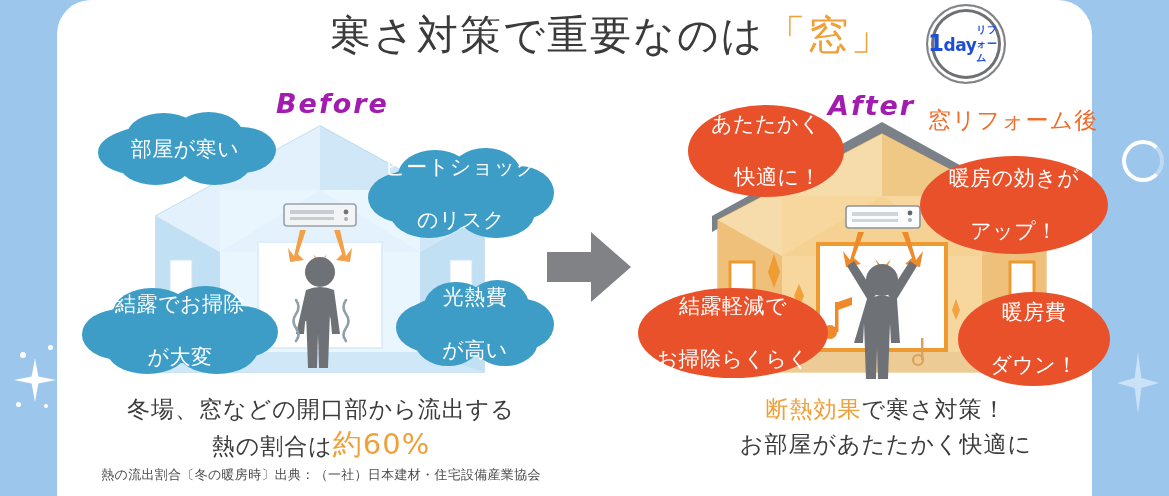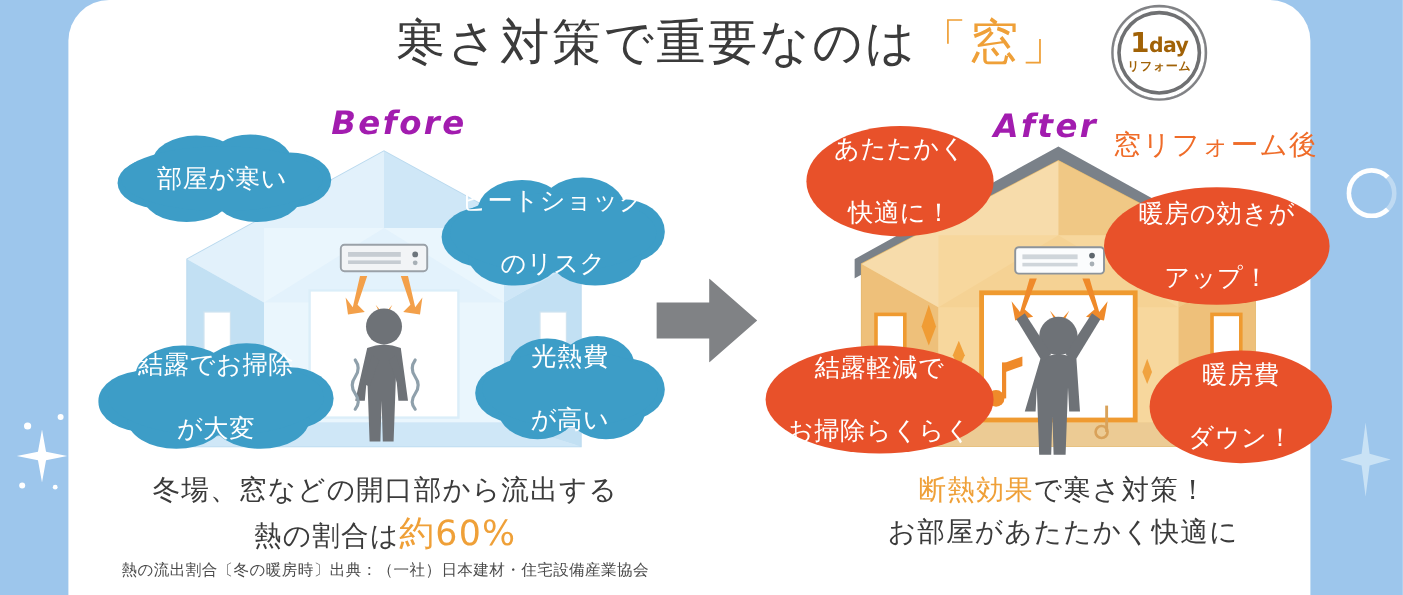--- a/index.html
+++ b/index.html
@@ -34,22 +34,22 @@
     font-family:"DejaVu Sans","Liberation Sans",sans-serif;
     font-size:41px;line-height:58px;color:#3b3b3b;
     letter-spacing:2px;white-space:nowrap;font-weight:500;
   }
   .title .hl{color:#efa038;}
 
   .badge{
     position:absolute;left:926px;top:4px;width:76px;height:76px;
     border-radius:50%;background:#ffffff;border:2px solid #818285;
     box-shadow:inset 0 0 0 3px #ffffff, inset 0 0 0 6px #6f7072;
-    display:flex;flex-direction:column;align-items:center;justify-content:center;
-    color:#a16207;
+    display:flex;align-items:center;justify-content:center;
+    color:#1d4ed8;
   }
   .badge .b1{font-size:23px;font-weight:bold;line-height:21px;letter-spacing:-.5px;}
   .badge .b1 .small{font-size:17px;}
   .badge .b2{font-size:10px;font-weight:bold;line-height:14px;letter-spacing:.5px;}
 
   
   .lbl{position:absolute;font-size:27px;color:#a21caf;font-style:italic;letter-spacing:2px;font-weight:600;}
   .lbl-after-jp{position:absolute;font-size:23px;color:#ef6c29;letter-spacing:1px;}
 
   
@@ -268,21 +268,21 @@
 
       <g fill="#ef9a30">
         <path d="M56,152 l6,16 6,-16 -6,-18 z" opacity=".95"></path>
         <path d="M82,176 l5,11 5,-11 -5,-12 z" opacity=".9"></path>
         <path d="M258,218 l7,17 7,-17 -7,-19 z" opacity=".95"></path>
         <path d="M240,190 l4,10 4,-10 -4,-11 z" opacity=".85"></path>
       </g>
     </svg>
   </div>
 
-  <div class="bubble oval" style="left:672px;top:105px;width:156px;height:92px;">
+  <div class="bubble oval" style="left:688px;top:105px;width:156px;height:92px;text-align:right;">
     <span>
       <span>あたたかく</span><br>
       <span>快適に！</span>
     </span>
   </div>
 
   <div class="bubble oval" style="left:920px;top:156px;width:188px;height:98px;">
     <span>
       <span>暖房の効きが</span><br>
       <span>アップ！</span>

